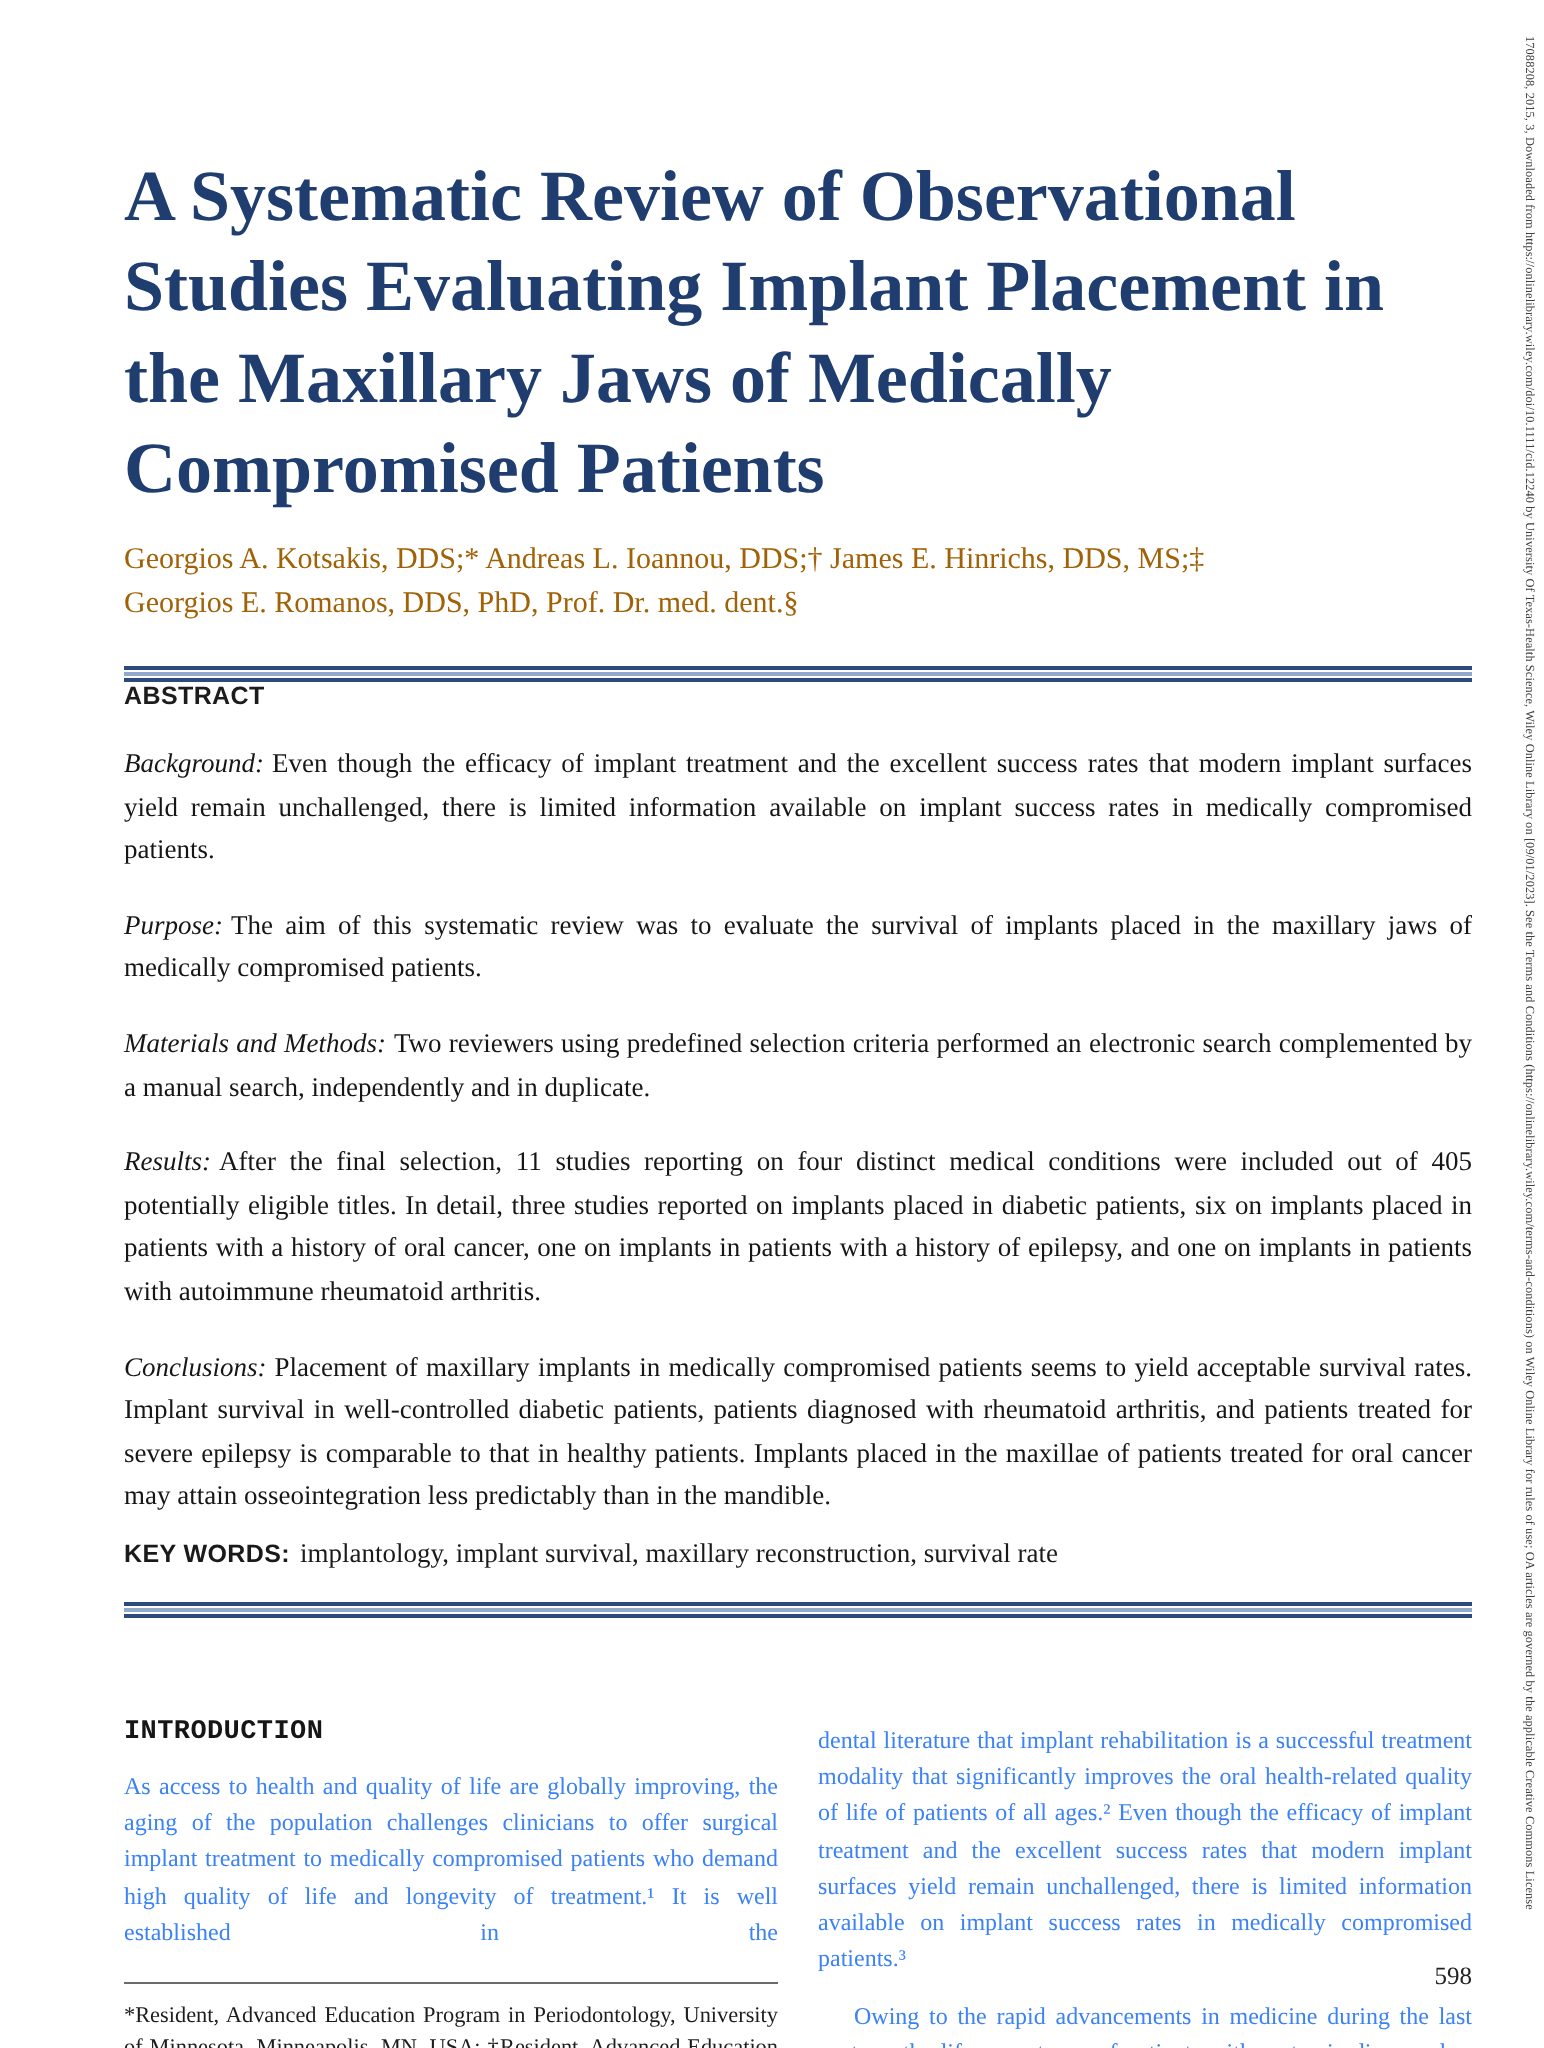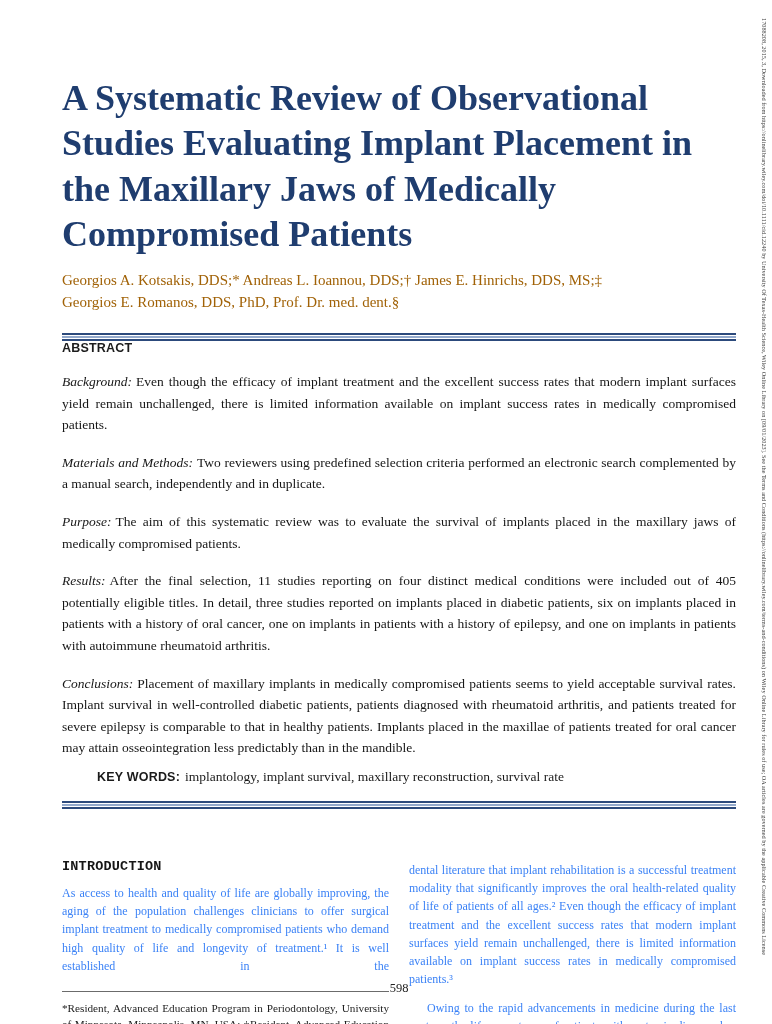--- a/index.html
+++ b/index.html
@@ -39,21 +39,21 @@
   
   .abstract-heading {
     font-family: "Liberation Sans", sans-serif; font-weight: 600;
     font-size: 12.5px; letter-spacing: 0.2px; color: #1c1c1c;
   }
   .abstract-section {
     margin-top: 16px; font-size: 13.5px; line-height: 1.6;
     text-align: justify; color: #161616;
   }
   .abstract-label { font-style: italic; margin-right: 4px; }
-  .keywords-line { margin-top: 10px; font-size: 13.5px; margin-left: 35px; }
+  .keywords-line { margin-top: 10px; font-size: 13.5px; }
   .keywords-label {
     font-family: "Liberation Sans", sans-serif; font-weight: 600;
     font-size: 12.5px; letter-spacing: 0.2px; margin-right: 5px;
   }
 
   
   .columns { display: flex; margin-top: 50px; gap: 20px; }
   .col { width: 327px; }
   .intro-heading {
     font-family: Liberation Mono, monospace; font-weight: bold;
@@ -70,21 +70,21 @@
   
   .footnote-rule { margin-top: 16px; border-top: 1px solid #6b6b6b; width: 327px; }
   .footnote {
     margin-top: 9px; font-size: 11.2px; line-height: 1.38;
     text-align: justify; color: #1c1c1c;
   }
 
   
   .page-footer {
     position: absolute; left: 62px; width: 674px; bottom: 28px;
-    text-align: center; font-size: 12.5px; color: #222;
+    text-align: right; font-size: 12.5px; color: #222;
   }
 </style>
 </head>
 <body>
 
 <div class="side-strip">
   <span>17088208, 2015, 3, Downloaded from https://onlinelibrary.wiley.com/doi/10.1111/cid.12240 by University Of Texas-Health Science, Wiley Online Library on [09/01/2023]. See the Terms and Conditions (https://onlinelibrary.wiley.com/terms-and-conditions) on Wiley Online Library for rules of use; OA articles are governed by the applicable Creative Commons License</span>
 </div>
 
 <div class="page-content">
@@ -97,24 +97,24 @@
   </div>
 
   <div class="double-rule"></div>
 
   <div class="abstract-heading">ABSTRACT</div>
 
   <p class="abstract-section">
     <i class="abstract-label">Background:</i><span>Even though the efficacy of implant treatment and the excellent success rates that modern implant surfaces yield remain unchallenged, there is limited information available on implant success rates in medically compromised patients.</span>
   </p>
   <p class="abstract-section">
-    <i class="abstract-label">Materials and Methods:</i><span>Two reviewers using predefined selection criteria performed an electronic search complemented by a manual search, independently and in duplicate.</span>
+    <i class="abstract-label">Purpose:</i><span>The aim of this systematic review was to evaluate the survival of implants placed in the maxillary jaws of medically compromised patients.</span>
   </p>
   <p class="abstract-section">
-    <i class="abstract-label">Purpose:</i><span>The aim of this systematic review was to evaluate the survival of implants placed in the maxillary jaws of medically compromised patients.</span>
+    <i class="abstract-label">Materials and Methods:</i><span>Two reviewers using predefined selection criteria performed an electronic search complemented by a manual search, independently and in duplicate.</span>
   </p>
   <p class="abstract-section">
     <i class="abstract-label">Results:</i><span>After the final selection, 11 studies reporting on four distinct medical conditions were included out of 405 potentially eligible titles. In detail, three studies reported on implants placed in diabetic patients, six on implants placed in patients with a history of oral cancer, one on implants in patients with a history of epilepsy, and one on implants in patients with autoimmune rheumatoid arthritis.</span>
   </p>
   <p class="abstract-section">
     <i class="abstract-label">Conclusions:</i><span>Placement of maxillary implants in medically compromised patients seems to yield acceptable survival rates. Implant survival in well-controlled diabetic patients, patients diagnosed with rheumatoid arthritis, and patients treated for severe epilepsy is comparable to that in healthy patients. Implants placed in the maxillae of patients treated for oral cancer may attain osseointegration less predictably than in the mandible.</span>
   </p>
 
   <p class="keywords-line">
     <span class="keywords-label">KEY WORDS:</span><span>implantology, implant survival, maxillary reconstruction, survival rate</span>

